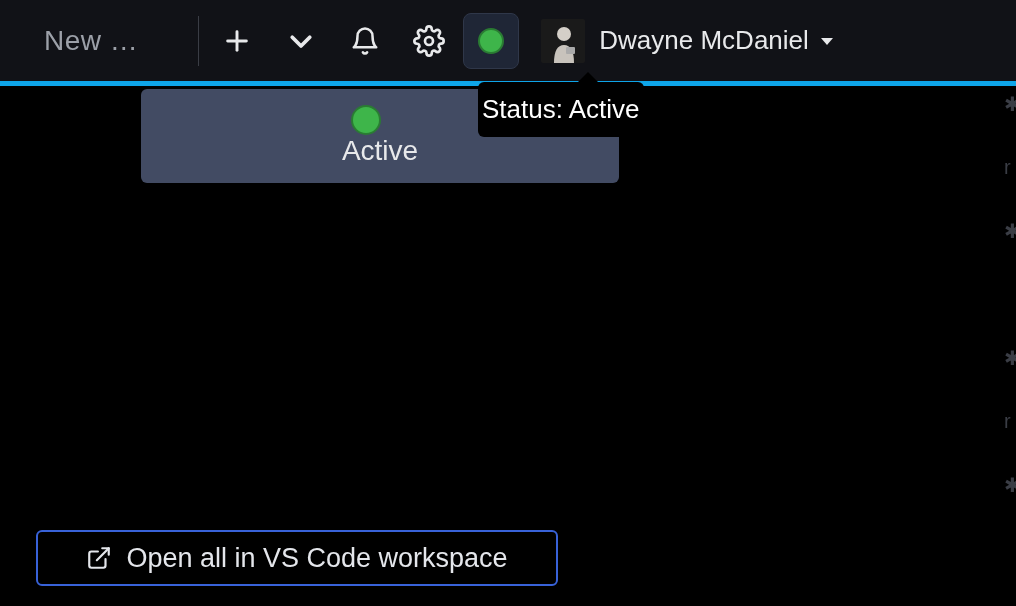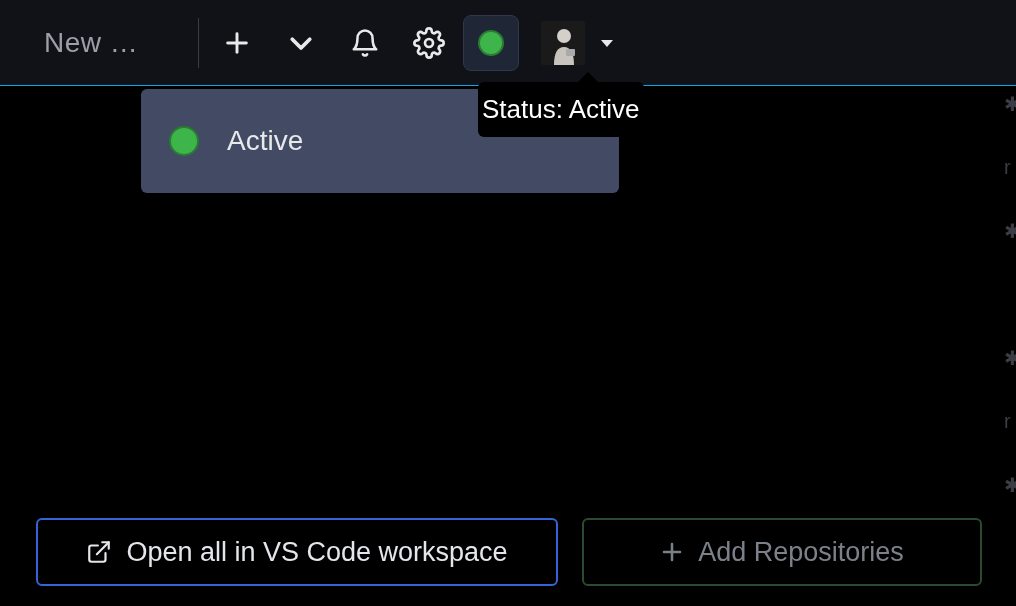--- a/index.html
+++ b/index.html
@@ -13,21 +13,21 @@
       height: 606px;
       background: #000000;
       font-family: -apple-system, BlinkMacSystemFont, "Segoe UI", Helvetica, Arial, sans-serif;
       overflow: hidden;
       position: relative;
     }
     
     .topbar {
       height: 86px;
       background: #111217;
-      border-bottom: 1px solid #0ea5e9;
+      border-bottom: 5px solid #0ea5e9;
       display: flex;
       align-items: center;
       padding: 0 12px 0 44px;
       position: relative;
     }
     
     .new-button {
       color: #9ca0a8;
       font-size: 28px;
       font-weight: 400;
@@ -136,22 +136,23 @@
       width: 478px;
       background: #2a2f3a;
       border-radius: 6px;
       overflow: hidden;
       z-index: 50;
     }
     
     .menu-item {
       display: flex;
       align-items: center;
-      padding: 36px 28px;
-      cursor: pointer;
+      padding: 16px 28px;
+      cursor: pointer;
+      flex-direction: column;
     }
     
     .menu-item.selected {
       background: #424b63;
     }
     
     .status-indicator {
       width: 30px;
       height: 30px;
       border-radius: 50%;
@@ -179,21 +180,21 @@
       bottom: 20px;
       left: 36px;
       display: flex;
       gap: 24px;
     }
     
     .action-button {
       display: flex;
       align-items: center;
       justify-content: center;
-      height: 68px;
+      height: 56px;
       padding: 0 24px;
       border-radius: 6px;
       font-size: 27px;
       cursor: pointer;
       gap: 14px;
     }
     
     .btn-primary {
       border: 2px solid #3862d8;
       color: #e4e6eb;
@@ -265,20 +266,21 @@
   </div>
 
   <div class="user-section">
     <div class="avatar">
       <svg class="avatar-figure" viewBox="0 0 26 38">
         <circle cx="13" cy="9" r="7" fill="#d4cfc8"></circle>
         <path d="M 3 38 Q 3 20 13 20 Q 23 20 23 38 Z" fill="#c8c3bc"></path>
         <rect x="15" y="22" width="9" height="7" fill="#aaa" rx="1"></rect>
       </svg>
     </div>
+    <span class="username">Dwayne McDaniel</span>
     <svg width="16" height="16" viewBox="0 0 16 16" fill="#e8e9eb">
       <path d="M 2 5 L 14 5 L 8 12 Z"></path>
     </svg>
   </div>
 </div>
 
 <div class="tooltip">Status: Active</div>
 
 <div class="dropdown-menu">
   <div class="menu-item selected">
@@ -288,27 +290,20 @@
 </div>
 
 <div class="bottom-buttons">
   <div class="action-button btn-primary">
     <svg width="26" height="26" viewBox="0 0 24 24" fill="none" stroke="currentColor" stroke-width="2" stroke-linecap="round" stroke-linejoin="round">
       <path d="M18 13v6a2 2 0 0 1-2 2H5a2 2 0 0 1-2-2V8a2 2 0 0 1 2-2h6"></path>
       <polyline points="15 3 21 3 21 9"></polyline>
       <line x1="10" y1="14" x2="21" y2="3"></line>
     </svg>
     <span>Open all in VS Code workspace</span>
-  </div>
-  <div class="action-button btn-secondary">
-    <svg width="24" height="24" viewBox="0 0 24 24" fill="none" stroke="currentColor" stroke-width="2.5" stroke-linecap="round">
-      <line x1="12" y1="4" x2="12" y2="20"></line>
-      <line x1="4" y1="12" x2="20" y2="12"></line>
-    </svg>
-    <span>Add Repositories</span>
   </div>
 </div>
 
 <div class="right-edge">
   <span>✱</span>
     <span>r</span>
     <span>✱</span>
     <span>&nbsp;</span>
     <span>✱</span>
     <span>r</span>

